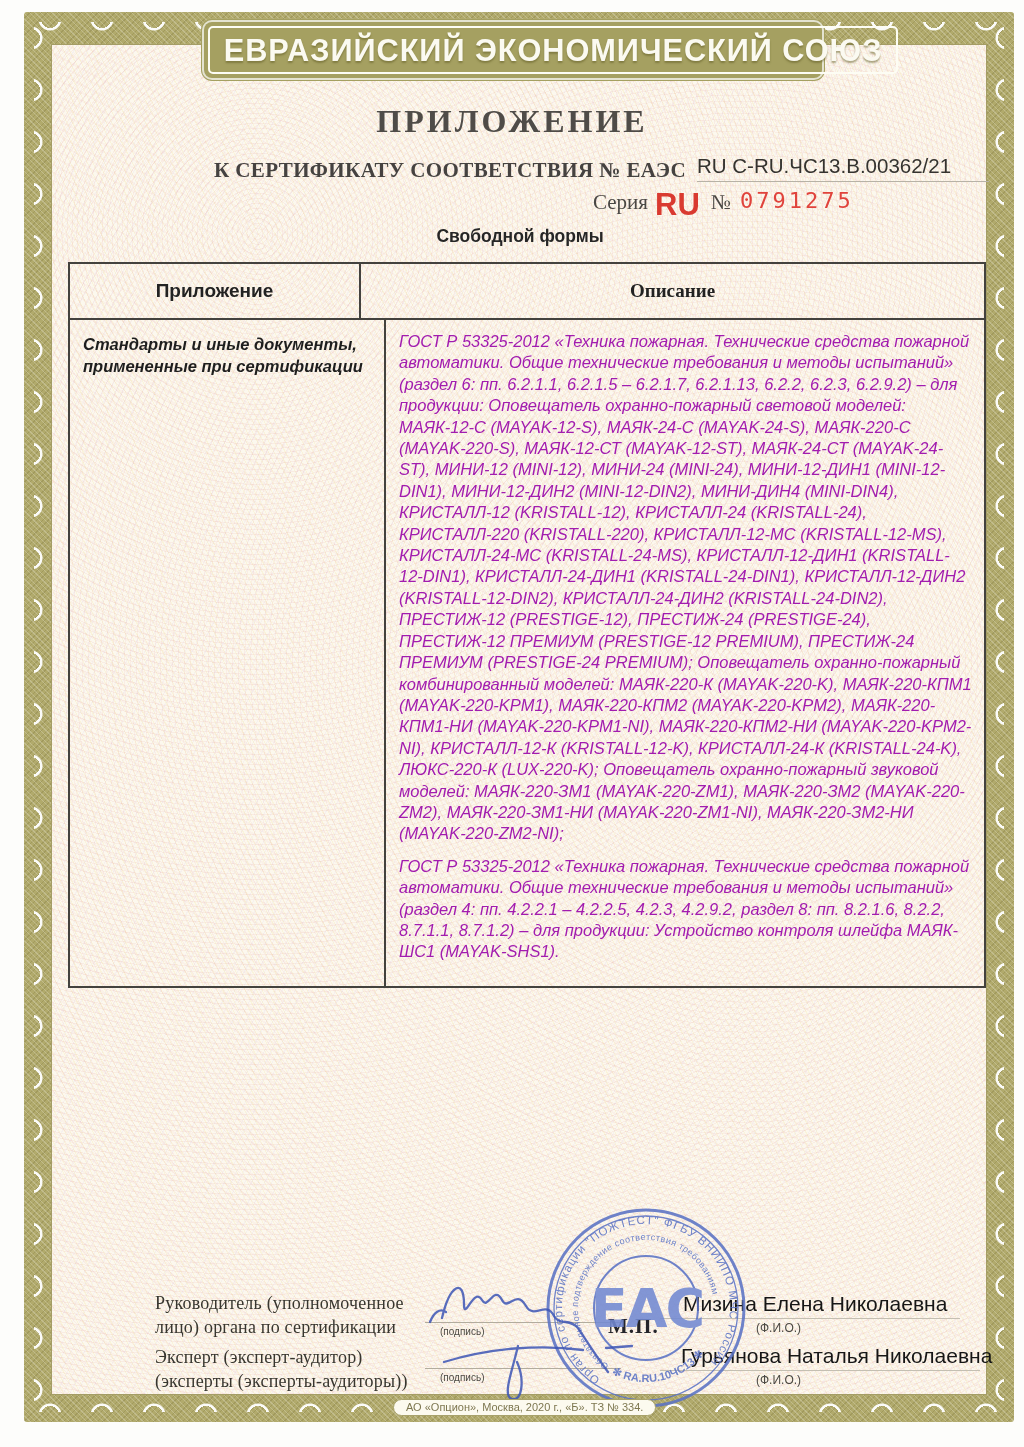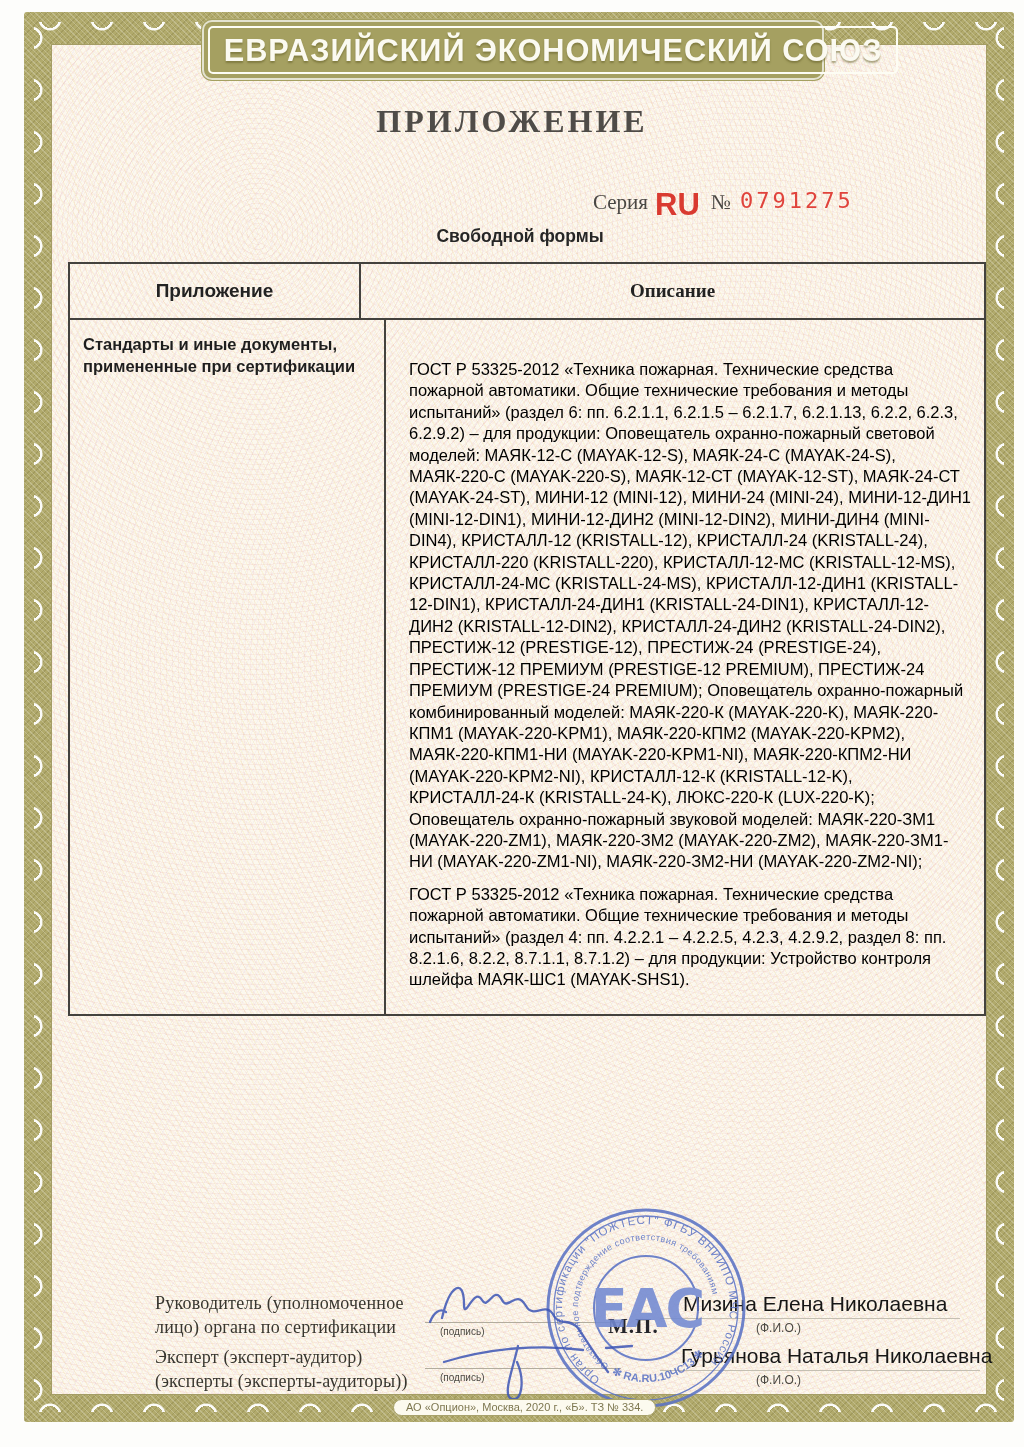--- a/index.html
+++ b/index.html
@@ -67,24 +67,24 @@
   .form-type{position:absolute;left:0;width:1040px;top:226px;text-align:center;
           font-weight:700;font-size:17.5px;color:#262626;}
   
   .cert-table{position:absolute;left:68px;top:262px;width:914px;
           border:2px solid #43423e;background:transparent;}
   .thead{display:flex;border-bottom:2px solid #43423e;height:54px;}
   .th{display:flex;align-items:center;justify-content:center;
       font-weight:700;font-size:19px;color:#222;}
   .th.c1{width:289px;border-right:2px solid #43423e;}
   .th.c2{flex:1;font-family:Liberation Serif, serif;}
-  .tbody{display:flex;min-height:594px;}
+  .tbody{display:flex;min-height:594px;font-style:italic;}
   .td1{width:289px;border-right:2px solid #43423e;padding:13px 12px 0 13px;
        font-weight:700;font-size:16.5px;line-height:22px;color:#1e1e1e;}
-  .td2{flex:1;padding:11px 12px 12px 23px;font-size:16.5px;line-height:21.4px;color:#000000;margin-top:28px;}
+  .td2{flex:1;padding:11px 12px 12px 13px;font-size:16.5px;line-height:21.4px;color:#a21caf;}
   .td2 p{margin:0 0 11px 0;}
   
   .role{position:absolute;left:155px;font-family:"Liberation Serif",serif;
         font-size:18px;line-height:24px;color:#38362f;letter-spacing:.2px;}
   .sig-line{position:absolute;border-bottom:1px solid #b2ac9e;}
   .small-cap{position:absolute;font-size:10px;color:#4c4a44;}
   .fio-name{position:absolute;font-size:21px;color:#161616;white-space:nowrap;}
   .name-line{position:absolute;border-bottom:1px solid #c4bfb2;}
   .mp{position:absolute;left:608px;top:1314px;z-index:2;
       font-family:"Liberation Serif",serif;font-weight:700;font-size:21px;
@@ -109,20 +109,22 @@
     <div class="inner"></div>
   </div>
 
   <div class="banner">
     <div class="banner-in">
       <span class="banner-text">ЕВРАЗИЙСКИЙ ЭКОНОМИЧЕСКИЙ СОЮЗ</span>
     </div>
   </div>
 
   <div class="doc-title">ПРИЛОЖЕНИЕ</div>
+  <div class="cert-label">К СЕРТИФИКАТУ СООТВЕТСТВИЯ № ЕАЭС</div>
+  <div class="cert-number">RU C-RU.ЧС13.В.00362/21</div>
   <div class="series-label">Серия</div>
   <div class="series-value">RU</div>
   <div class="num-sign">№</div>
   <div class="blank-number">0791275</div>
   <div class="form-type">Свободной формы</div>
 
   <div class="cert-table">
     <div class="thead">
       <div class="th c1">Приложение</div>
       <div class="th c2">Описание</div>

